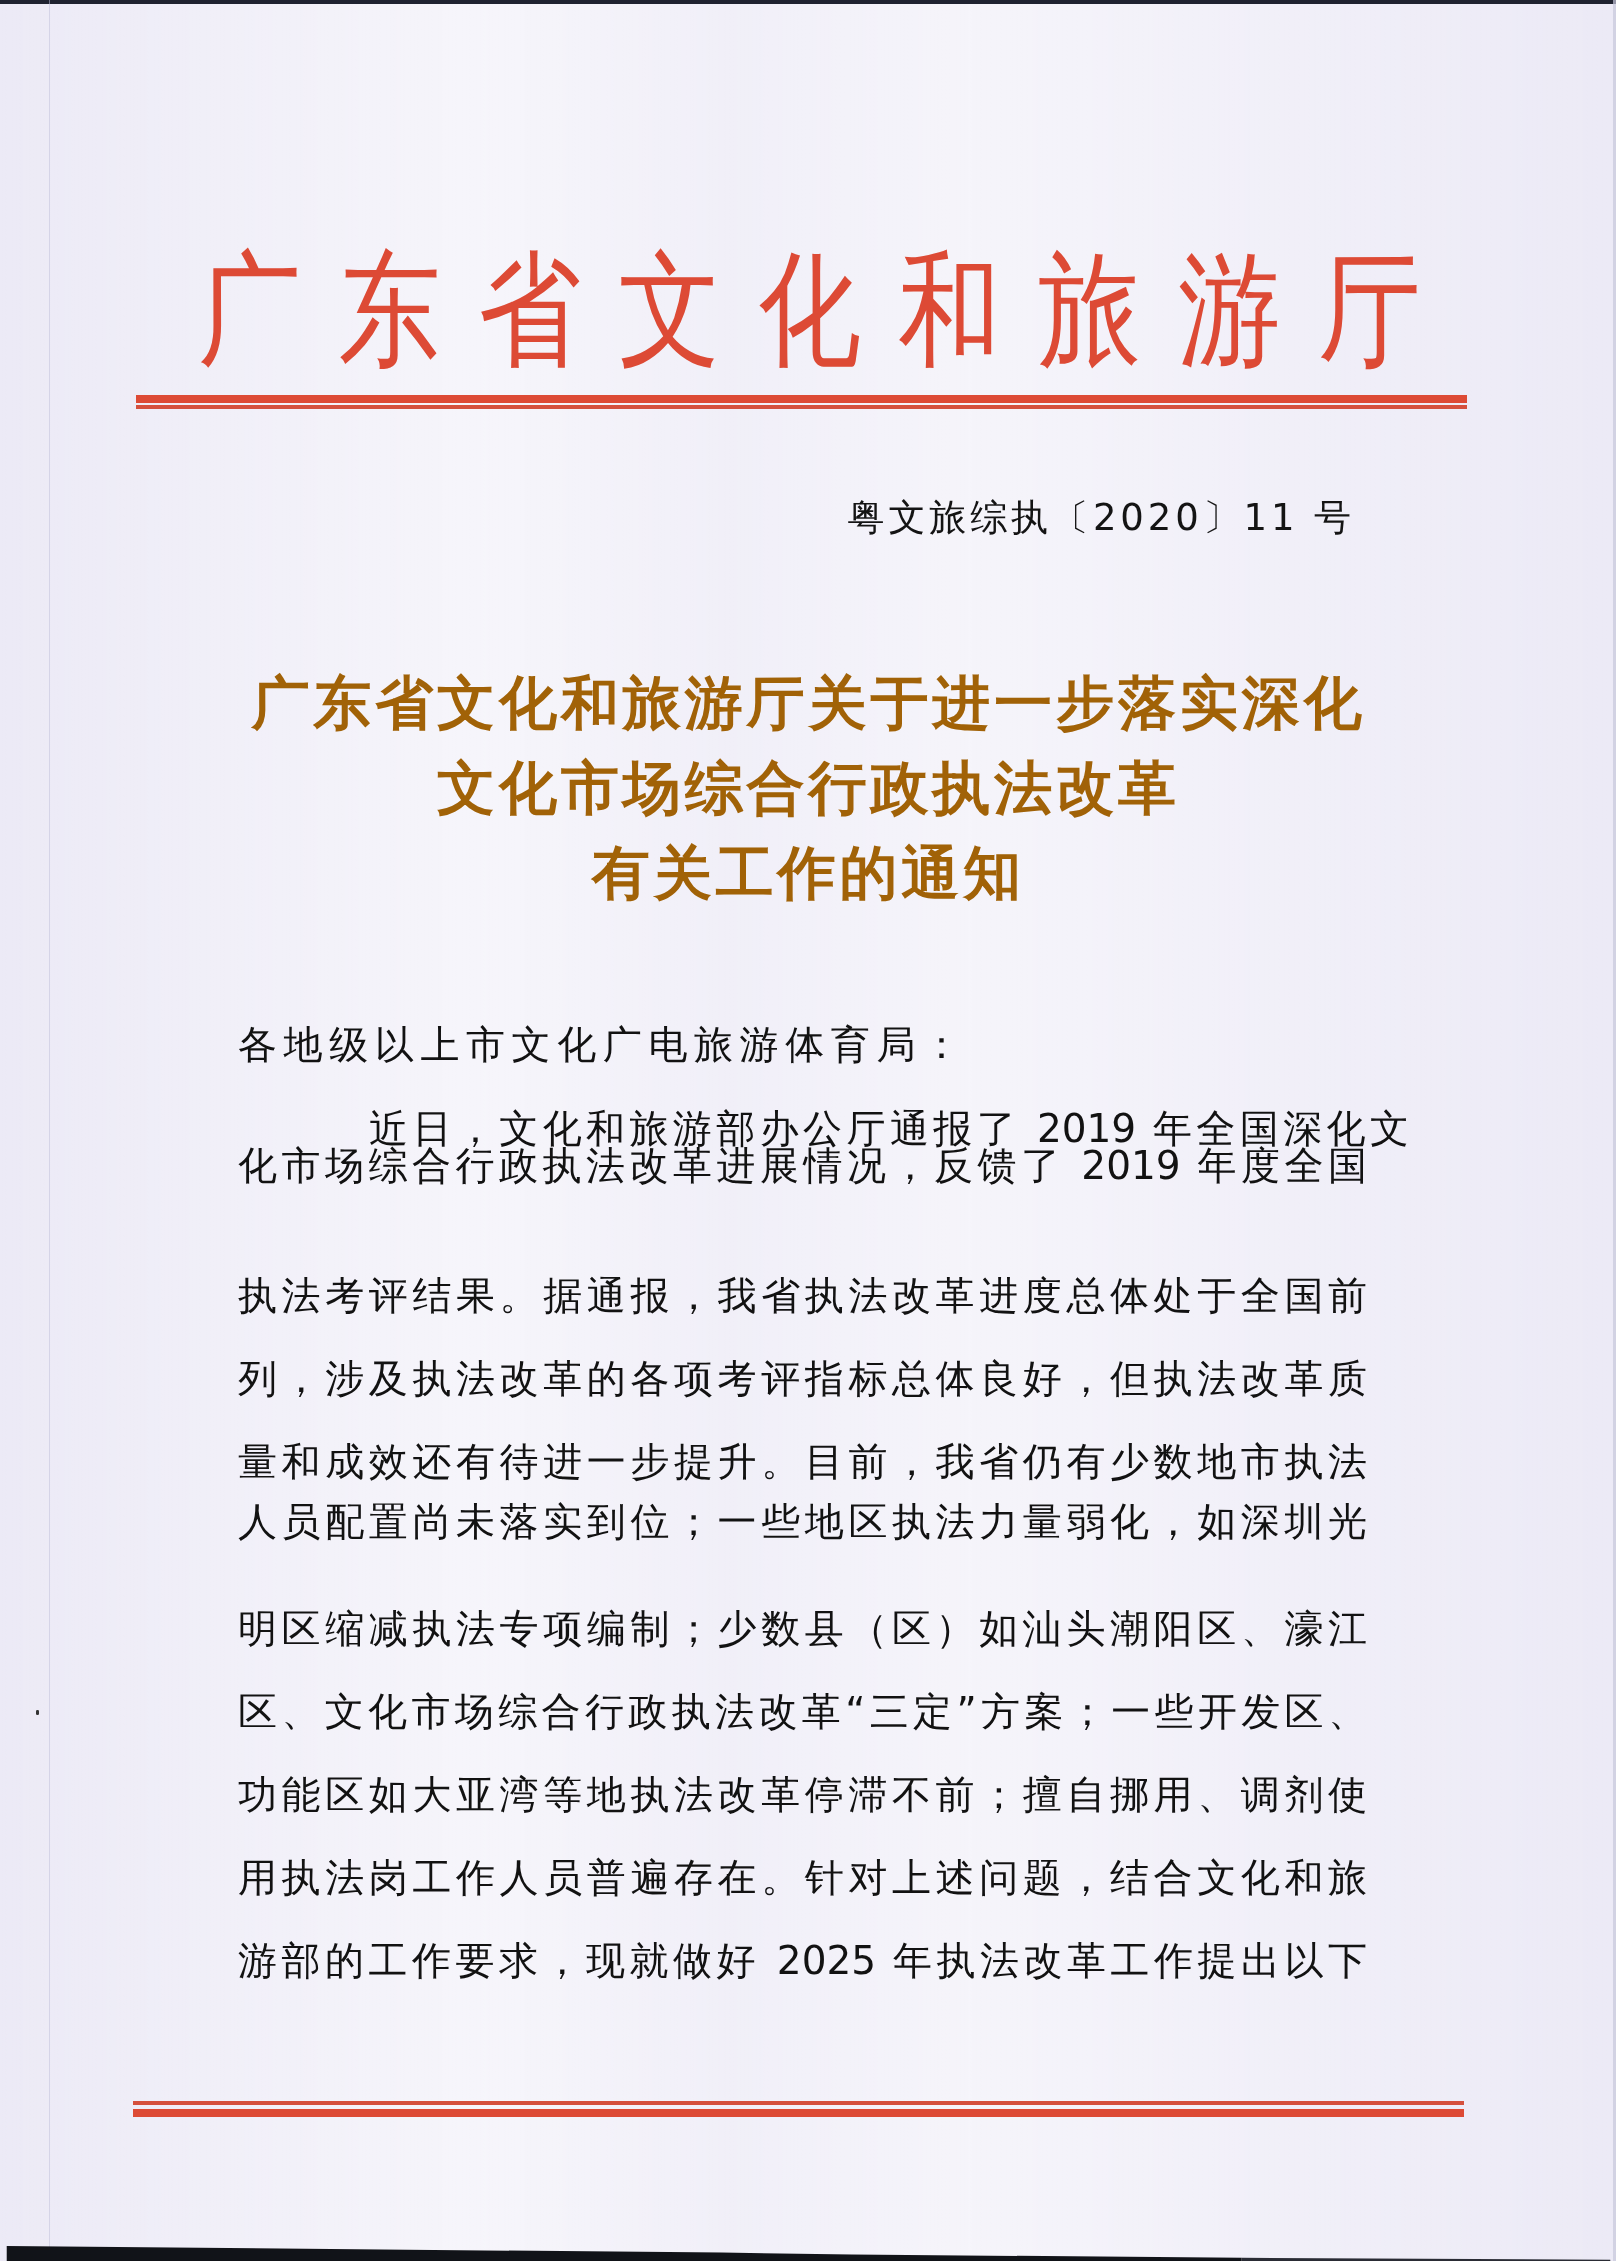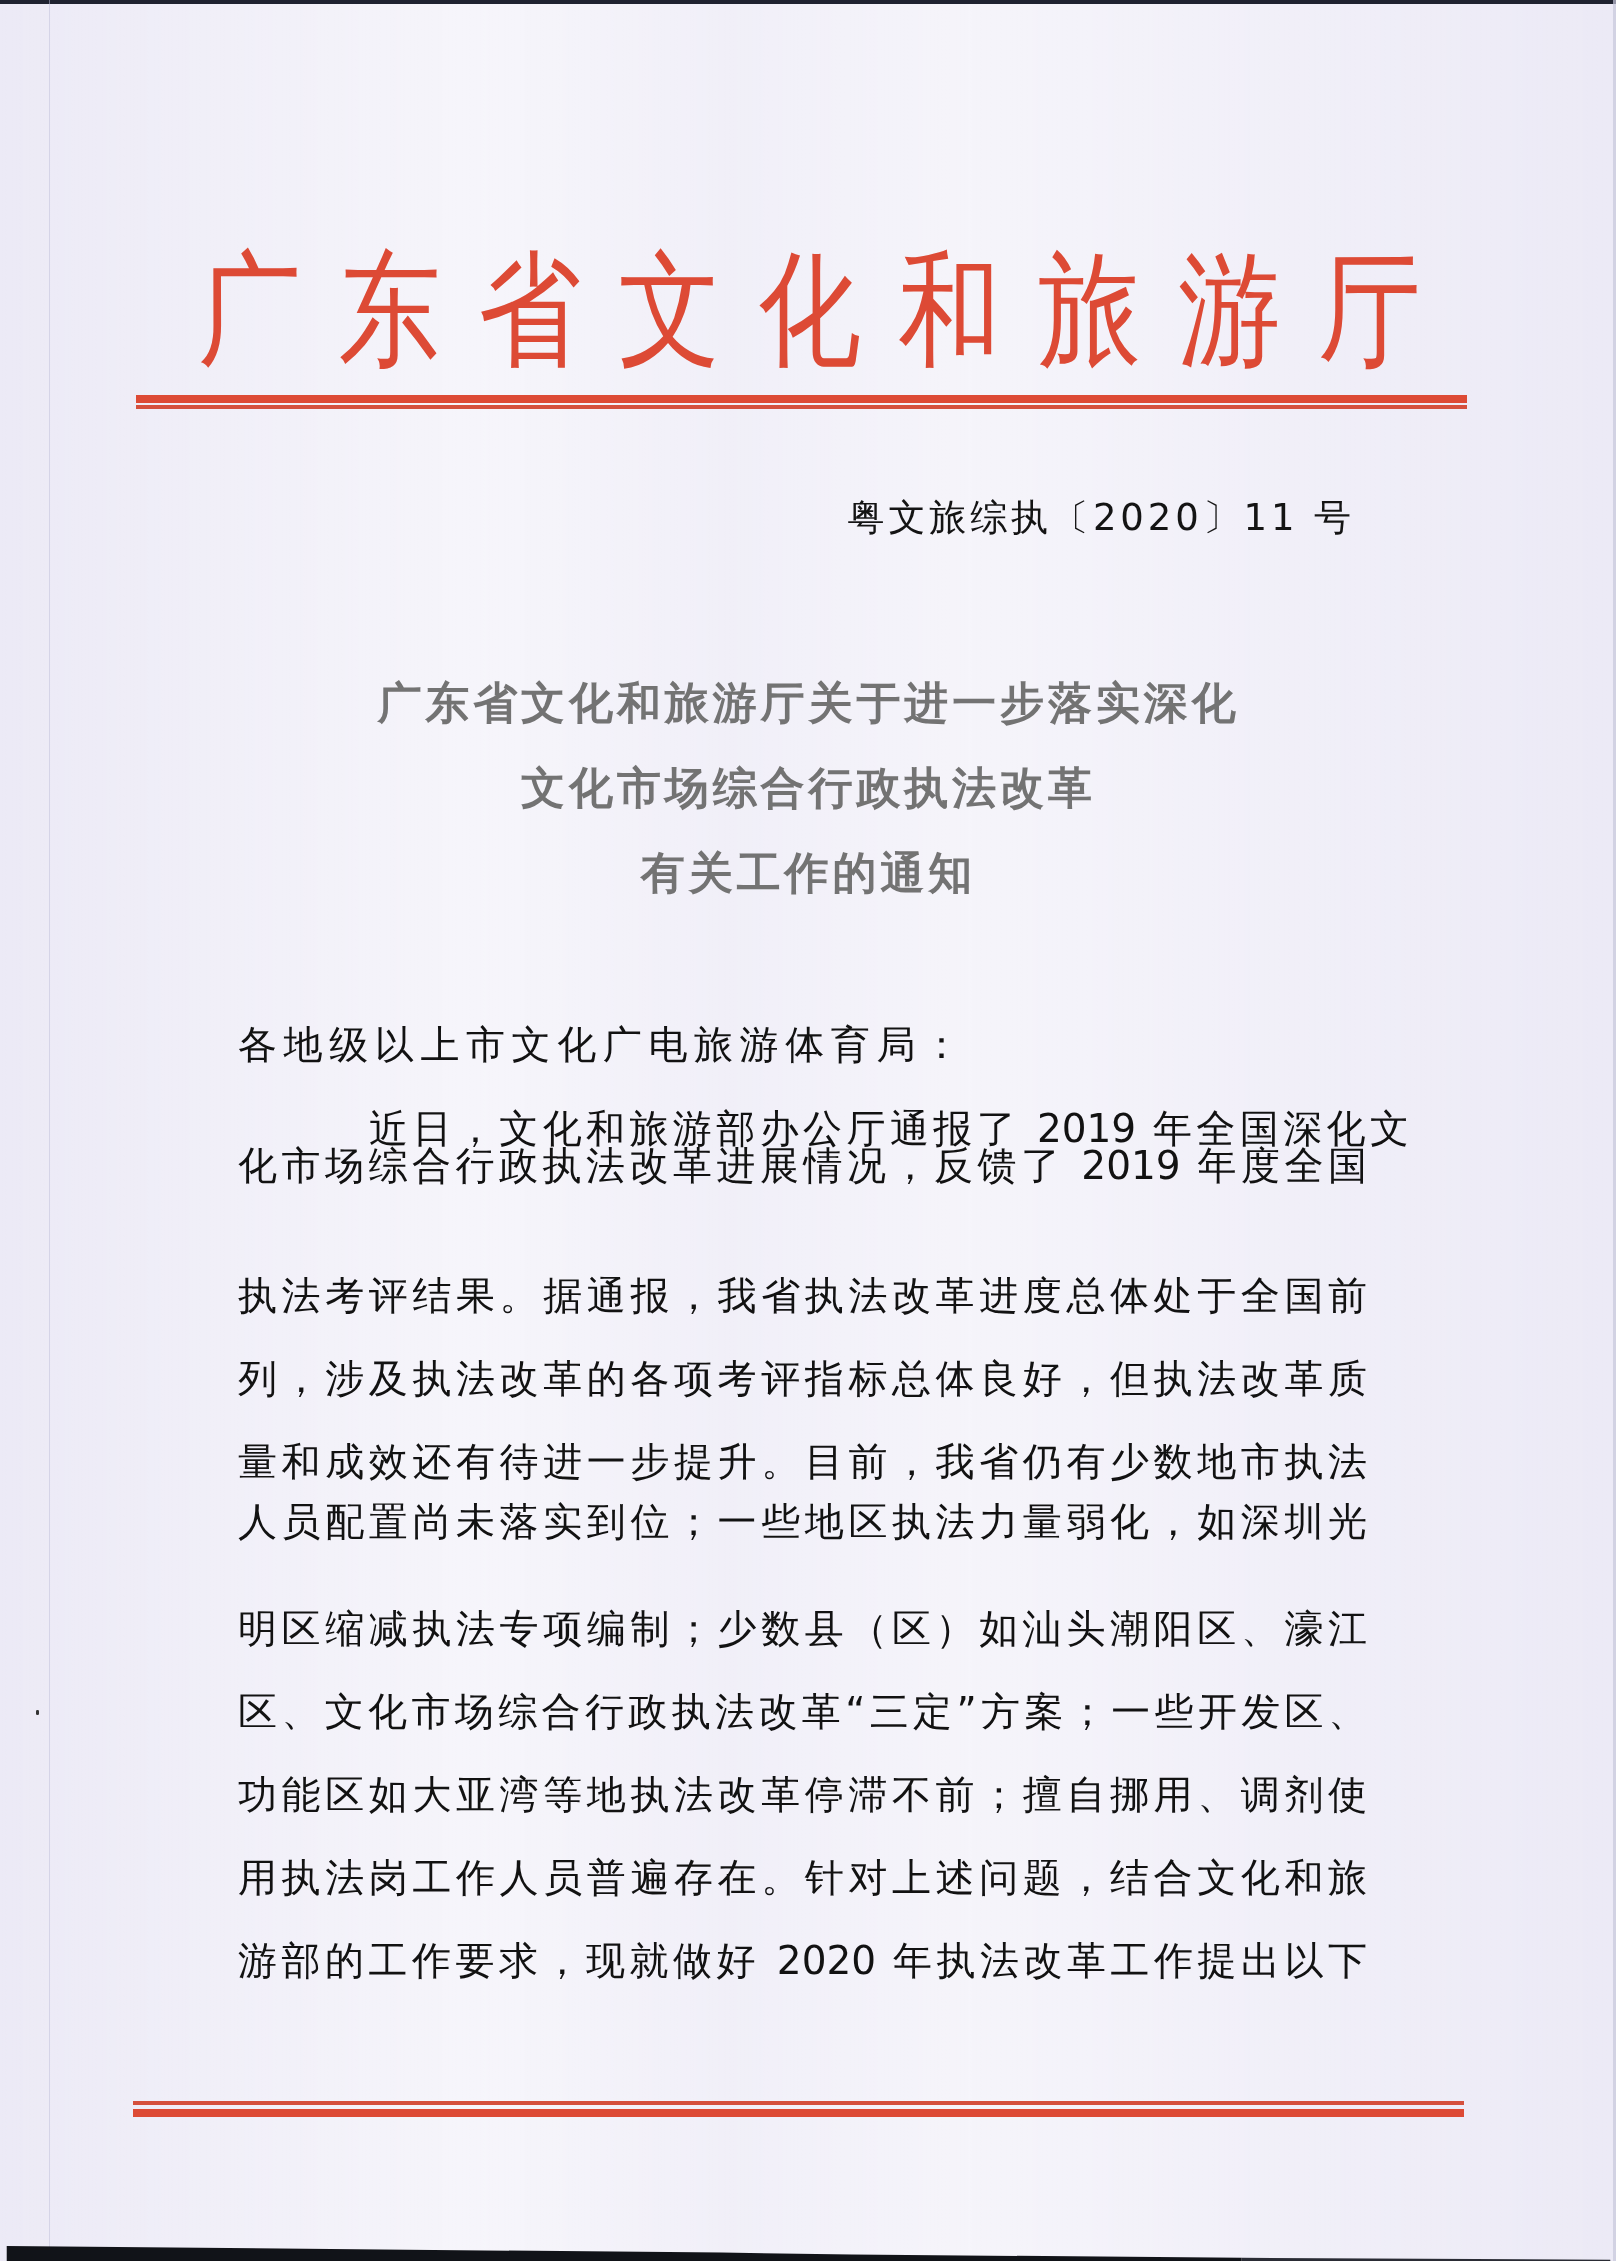--- a/index.html
+++ b/index.html
@@ -33,21 +33,21 @@
   .rule.soft { background: #d5503d; }
   .docnum {
     position: absolute; right: 262px; top: 495px; height: 46px;
     font-size: 37px; line-height: 46px; letter-spacing: 3.9px;
     font-family: "DejaVu Sans", "Liberation Sans", sans-serif; color: #141414;
     white-space: nowrap;
   }
   .heading {
     position: absolute; left: 0; width: 1617px; text-align: center;
     font-family: "DejaVu Serif", "Liberation Serif", serif;
-    font-weight: bold; font-size: 44px; line-height: 66px; color: #737373;
+    font-weight: bold; font-size: 58px; line-height: 66px; color: #a16207;
     letter-spacing: 3.9px; white-space: nowrap;
   }
   .body-line {
     position: absolute; left: 238px; width: 1129px; height: 52px;
     font-family: "DejaVu Sans", "Liberation Sans", sans-serif;
     font-size: 39px; line-height: 52px; color: #121212;
     text-align: justify; text-align-last: justify; white-space: nowrap;
   }
   .greeting {
     position: absolute; left: 238px; height: 52px;
@@ -92,21 +92,21 @@
 <div class="body-line indent" style="top:1103px;">近日，文化和旅游部办公厅通报了 2019 年全国深化文</div>
 <div class="body-line" style="top:1140px;">化市场综合行政执法改革进展情况，反馈了 2019 年度全国</div>
 <div class="body-line" style="top:1270px;">执法考评结果。据通报，我省执法改革进度总体处于全国前</div>
 <div class="body-line" style="top:1353px;">列，涉及执法改革的各项考评指标总体良好，但执法改革质</div>
 <div class="body-line" style="top:1436px;">量和成效还有待进一步提升。目前，我省仍有少数地市执法</div>
 <div class="body-line" style="top:1488px;margin-top:8px;">人员配置尚未落实到位；一些地区执法力量弱化，如深圳光</div>
 <div class="body-line" style="top:1603px;">明区缩减执法专项编制；少数县（区）如汕头潮阳区、濠江</div>
 <div class="body-line" style="top:1686px;">区、文化市场综合行政执法改革“三定”方案；一些开发区、</div>
 <div class="body-line" style="top:1769px;">功能区如大亚湾等地执法改革停滞不前；擅自挪用、调剂使</div>
 <div class="body-line" style="top:1852px;">用执法岗工作人员普遍存在。针对上述问题，结合文化和旅</div>
-<div class="body-line" style="top:1935px;">游部的工作要求，现就做好 2020 年执法改革工作提出以下</div>
+<div class="body-line" style="top:1935px;">游部的工作要求，现就做好 2025 年执法改革工作提出以下</div>
 
 <div class="speck"></div>
 
 <div class="rule soft" style="left:133px; top:2101px; width:1331px; height:3.9px;"></div>
 <div class="rule" style="left:133px; top:2109px; width:1331px; height:7.9px;"></div>
 
 <svg class="scan-bottom" width="1617" height="39" viewBox="0 0 2467 60">
   <polygon points="0,37 1100,47 1300,50 1900,55 1900,60 0,60" fill="#111318"></polygon>
   <polygon points="1900,55 2467,58 2467,60 1900,60" fill="#2a2c35"></polygon>
 </svg>

